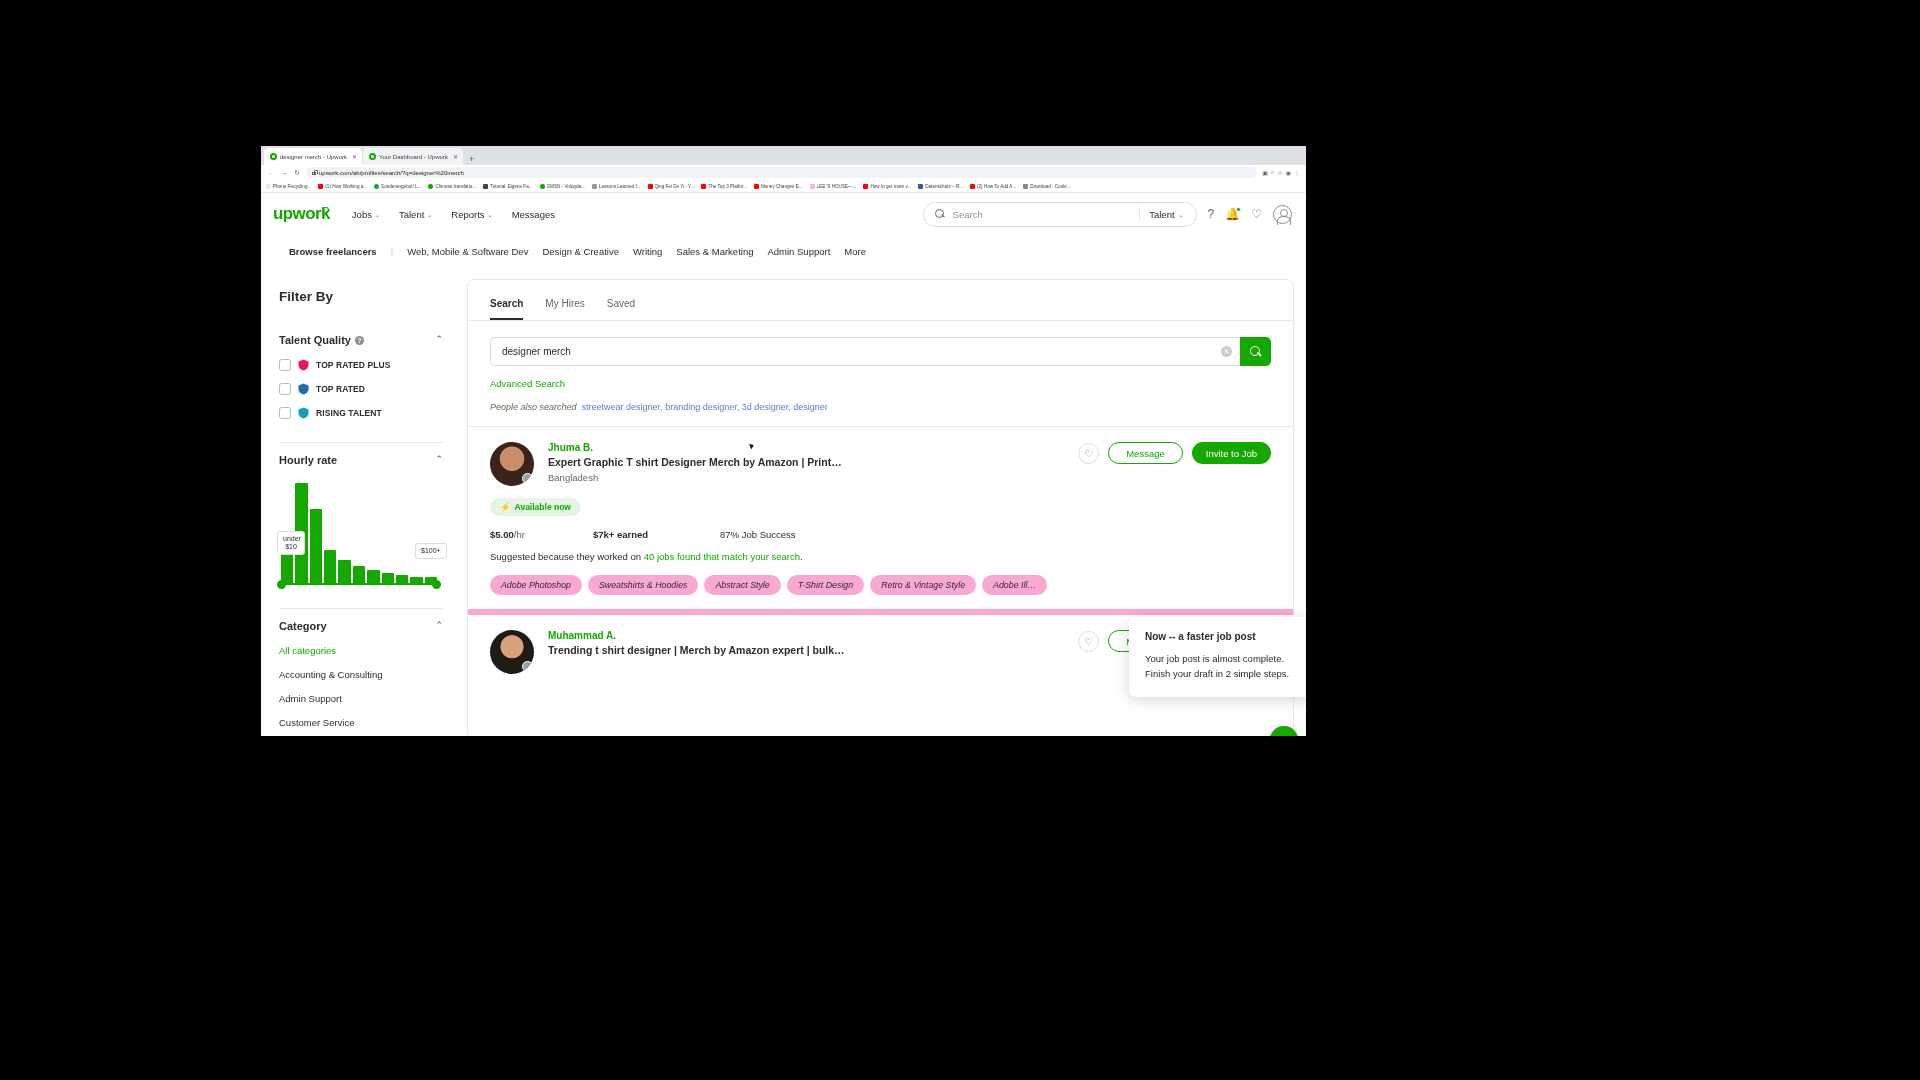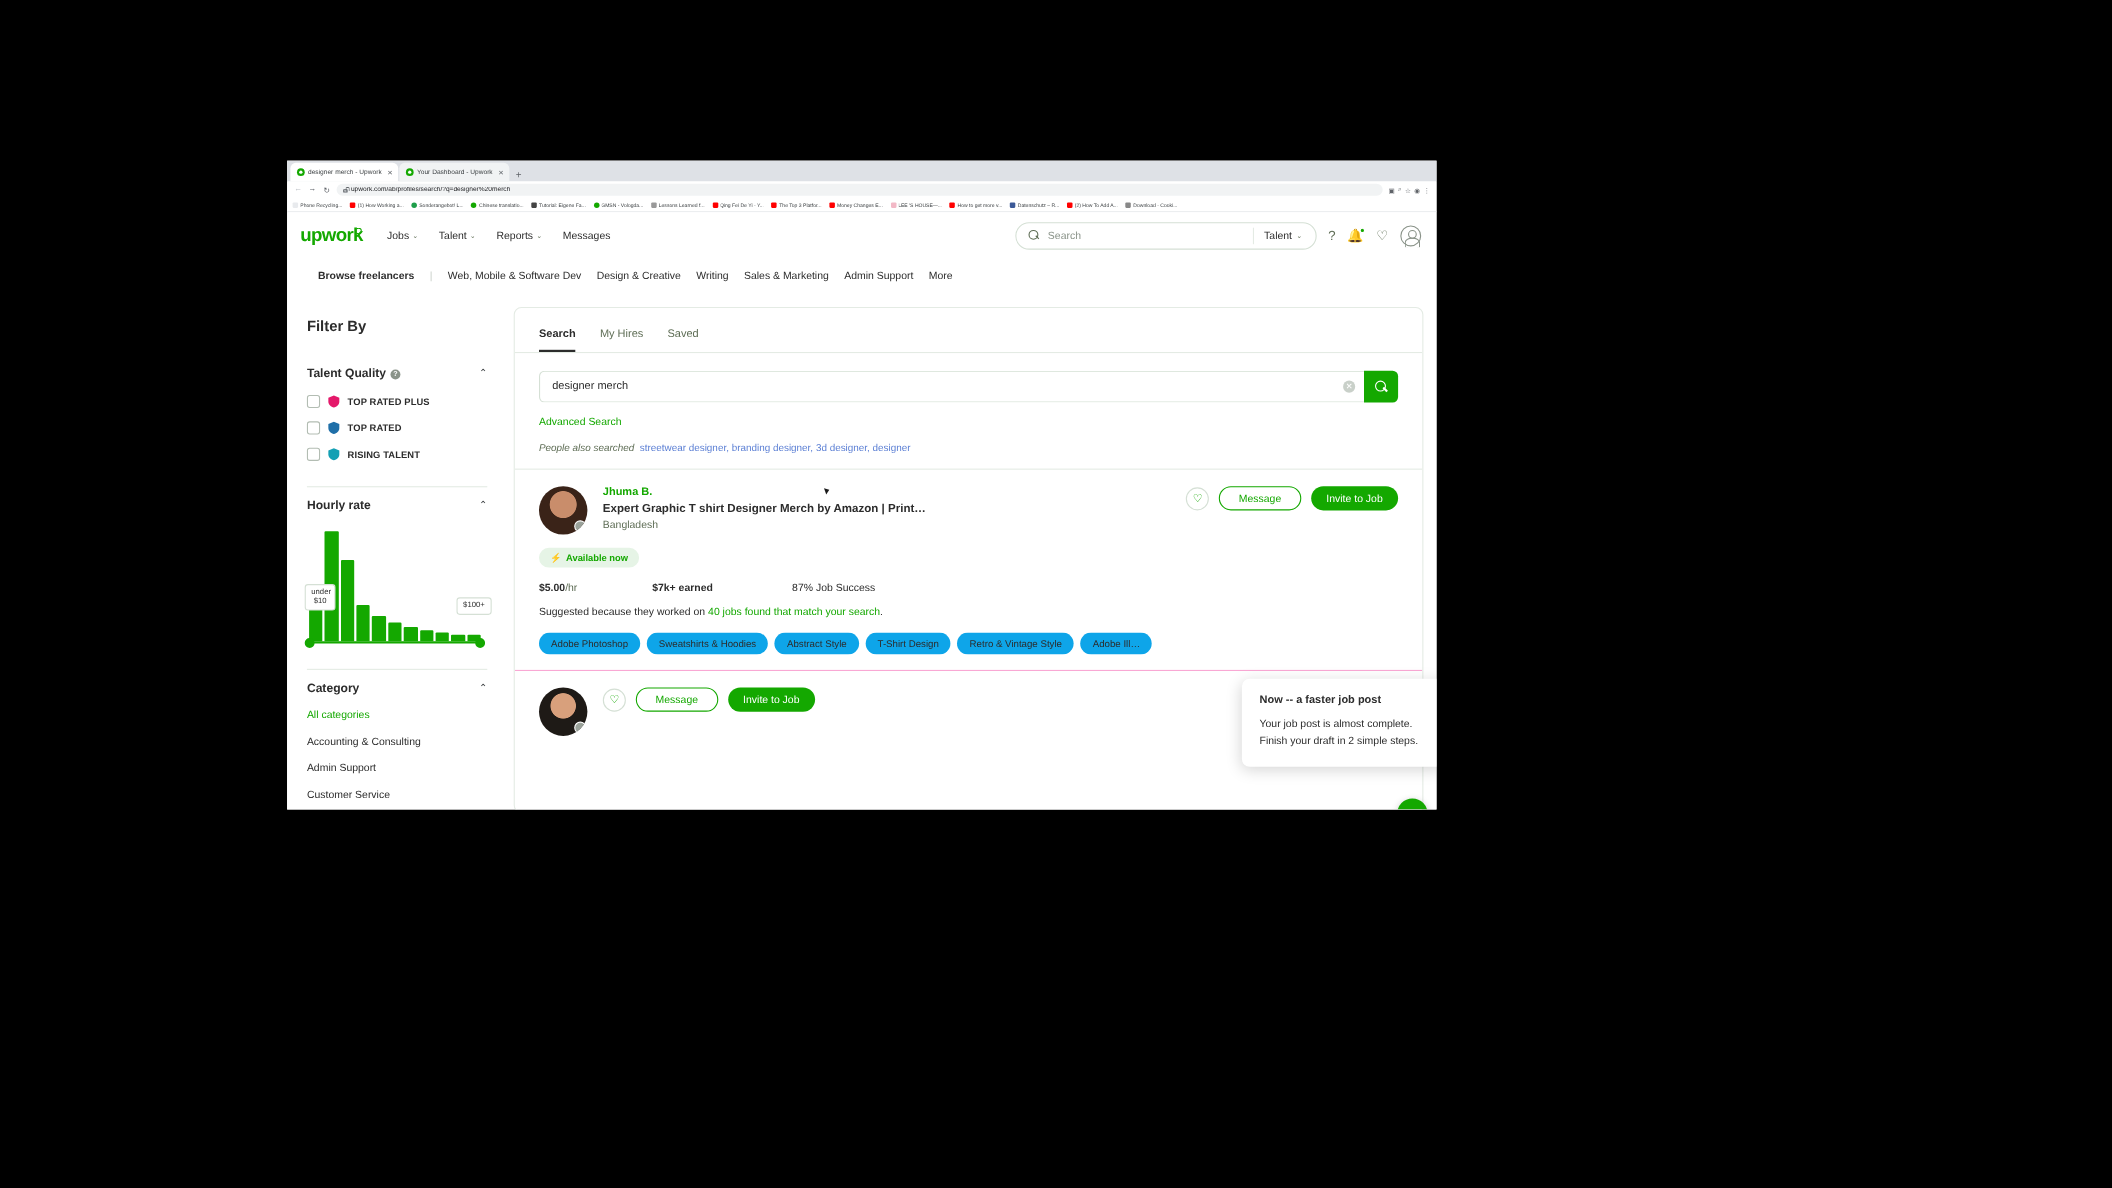--- a/index.html
+++ b/index.html
@@ -233,21 +233,21 @@
   .go-icon::after {
     content: ""; position: absolute; left: 7px; top: 7px;
     width: 4.5px; height: 1.6px; background: #fff; transform: rotate(45deg);
   }
   .adv-search { font-size: 9.5px; color: #14a800; margin-top: 12px; }
   .also-row { font-size: 9px; color: #5e6d55; margin-top: 13px; }
   .also-label { font-style: italic; }
   .also-link { color: #5b7fd4; }
 
   
-  .fl-card { padding: 15px 22px 14px; border-bottom: 1px solid #f9a8d4; }
+  .fl-card { padding: 15px 22px 14px; border-bottom: 6px solid #f9a8d4; }
   .fl-top { display: flex; gap: 14px; align-items: flex-start; }
   .fl-avatar {
     width: 44px; height: 44px; border-radius: 50%; flex: none;
     position: relative; overflow: hidden;
     background: radial-gradient(circle at 50% 38%, #c98d6b 0 34%, #3a2318 36% 100%);
   }
   .fl-avatar.b2 { background: radial-gradient(circle at 50% 38%, #d8a07c 0 32%, #1e1a16 34% 100%); }
   .fl-avatar::after {
     content: ""; position: absolute; right: 1px; bottom: 2px;
     width: 9px; height: 9px; border-radius: 50%;
@@ -287,22 +287,22 @@
   .jss-bar {
     width: 72px; height: 3px; background: #e0e6e0; border-radius: 2px;
     margin-top: 5px; overflow: hidden;
   }
   .jss-fill { height: 100%; background: #0c5c1a; border-radius: 2px; }
   .fl-desc { font-size: 9.5px; color: #2c2c2c; line-height: 1.6; margin-top: 12px; }
   .suggest-line { font-size: 9.5px; color: #2c2c2c; margin-top: 11px; }
   .suggest-link { color: #14a800; }
   .skill-row { display: flex; gap: 6px; margin-top: 13px; overflow: hidden; }
   .skill {
-    background: #0ea5e9; border-radius: 12px; padding: 5px 11px;
-    font-size: 8.8px; color: #2c2c2c; white-space: nowrap;
+    background: #f9a8d4; border-radius: 12px; padding: 5px 11px;
+    font-size: 8.8px; color: #2c2c2c; white-space: nowrap; font-style: italic;
   }
 
   
   .job-popup {
     position: absolute; left: 868px; top: 424px;
     width: 185px; background: #fff; border-radius: 7px;
     box-shadow: 0 3px 14px rgba(0,0,0,0.17);
     padding: 14px 16px 16px;
   }
   .jp-title { font-size: 10px; font-weight: 700; color: #2c2c2c; }
@@ -615,20 +615,24 @@
             <span class="skill">Abstract Style</span>
             <span class="skill">T-Shirt Design</span>
             <span class="skill">Retro &amp; Vintage Style</span>
             <span class="skill">Adobe Ill…</span>
           </div>
         </div>
 
         <div class="fl-card" style="border-bottom:none;">
           <div class="fl-top">
             <div class="fl-avatar b2"></div>
+            <div class="fl-info">
+              <div class="fl-name">Muhammad A.</div>
+              <div class="fl-headline">Trending t shirt designer | Merch by Amazon expert | bulk…</div>
+            </div>
             <div class="fl-actions">
               <div class="heart-btn">♡</div>
               <div class="btn-outline">Message</div>
               <div class="btn-solid">Invite to Job</div>
             </div>
           </div>
         </div>
 
       </div>
     </div>

